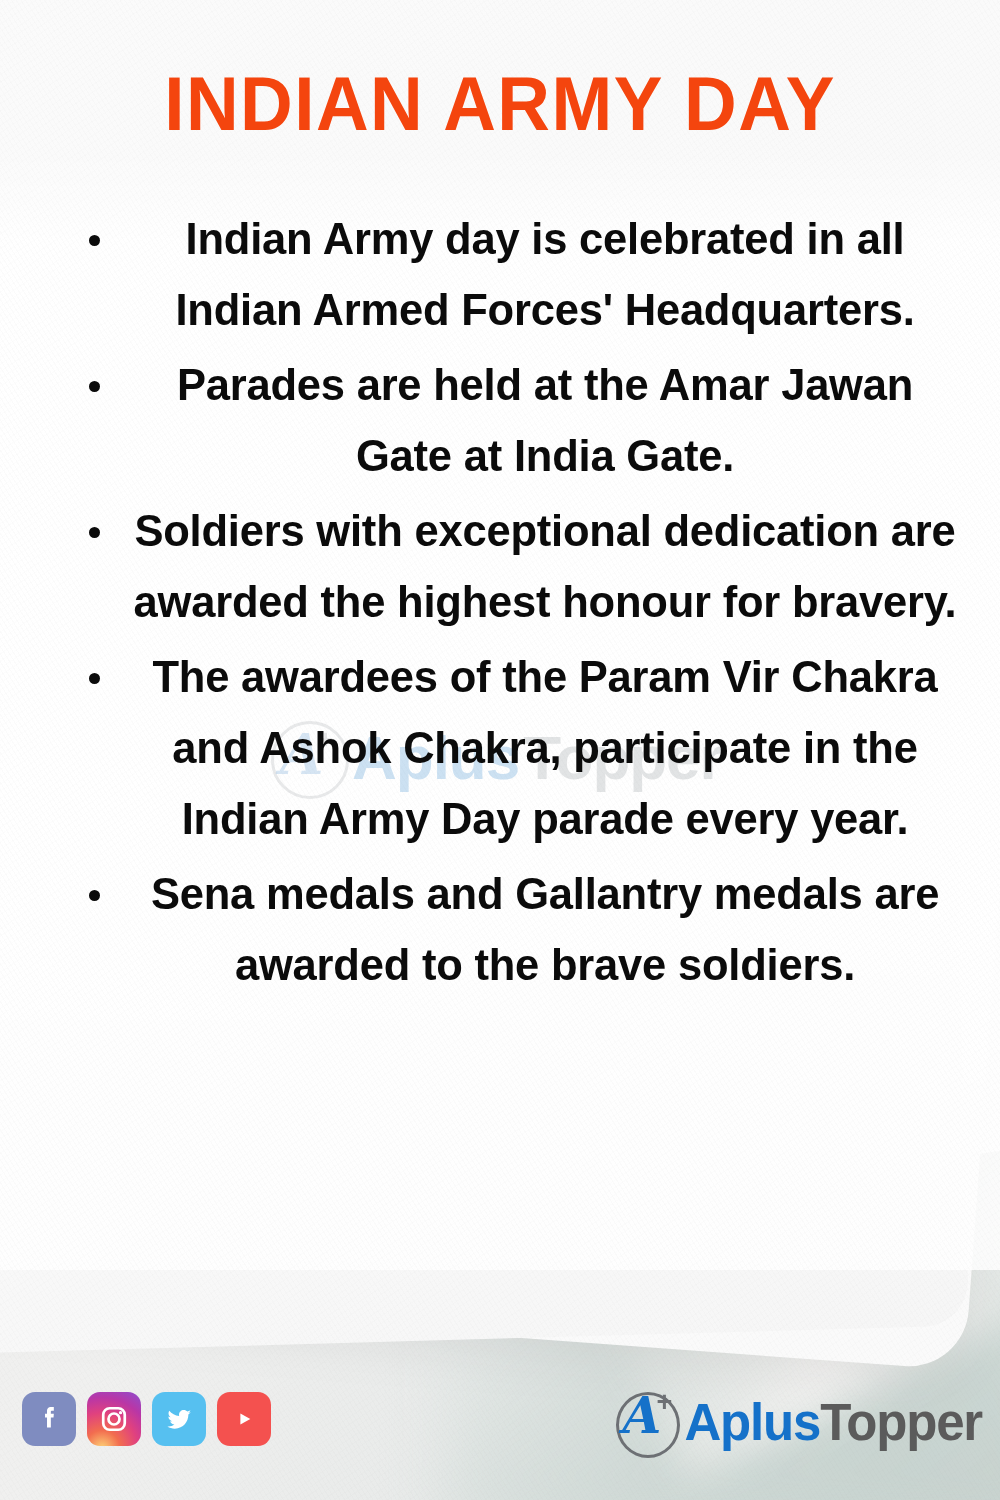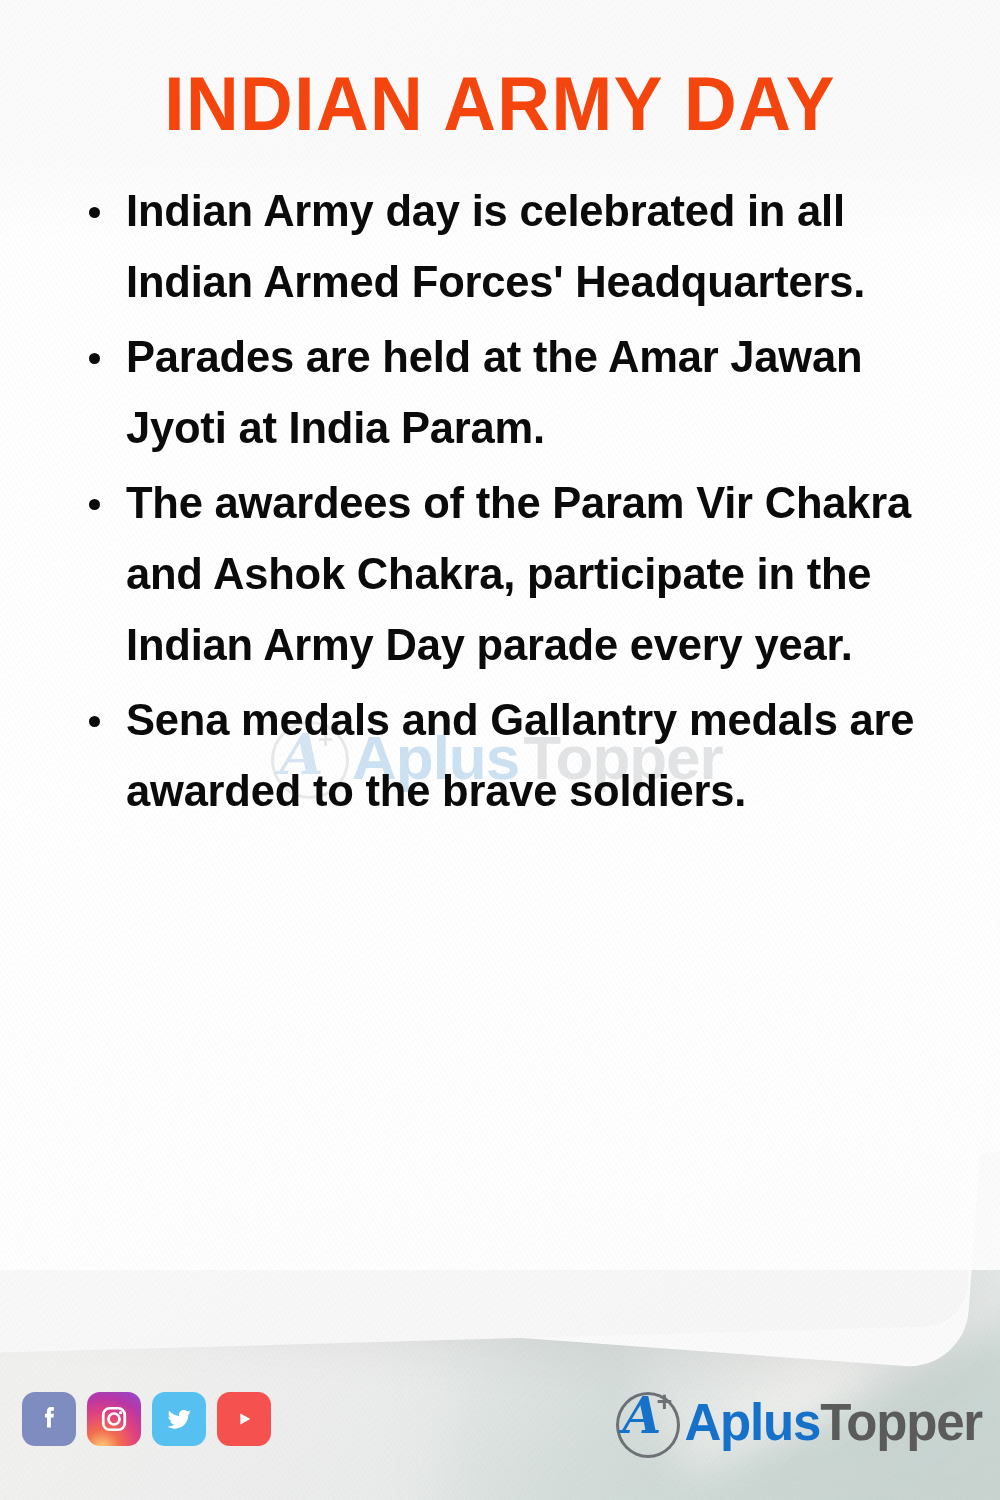--- a/index.html
+++ b/index.html
@@ -173,25 +173,26 @@
     line-height: 1.0;
     color: #f4450e;
     transform: scaleX(0.96);
     white-space: nowrap;
   }
 
   
   .list {
     position: absolute;
     left: 74px;
-    top: 176px;
+    top: 204px;
     width: 890px;
     margin: 0;
     padding: 0;
     list-style: none;
+    text-align: center;
   }
   .list-item {
     position: relative;
     padding-left: 52px;
     margin: 0 0 4px 0;
     font-family: "Liberation Sans", sans-serif;
     font-weight: 700;
     font-size: 43.5px;
     line-height: 71px;
     color: #0b0b0b;
@@ -316,21 +317,22 @@
       <div class="wm-plus">+</div>
     </div>
     <span class="wm-text wm-blue">Aplus</span>
       <span class="wm-text wm-gray">Topper</span>
   </div>
 
   <div class="title">INDIAN ARMY DAY</div>
 
   <ul class="list">
     <li class="list-item">Indian Army day is celebrated in all Indian Armed Forces' Headquarters.</li>
-    <li class="list-item">Parades are held at the Amar Jawan Jyoti at India Param.</li>
+    <li class="list-item">Parades are held at the Amar Jawan Gate at India Gate.</li>
+    <li class="list-item">Soldiers with exceptional dedication are awarded the highest honour for bravery.</li>
     <li class="list-item">The awardees of the Param Vir Chakra and Ashok Chakra, participate in the Indian Army Day parade every year.</li>
     <li class="list-item">Sena medals and Gallantry medals are awarded to the brave soldiers.</li>
   </ul>
 
   <div class="footer">
 
     <div class="social">
 
       <a class="soc soc-fb">
         <svg width="34" height="34" viewBox="0 0 24 24" aria-hidden="true">

